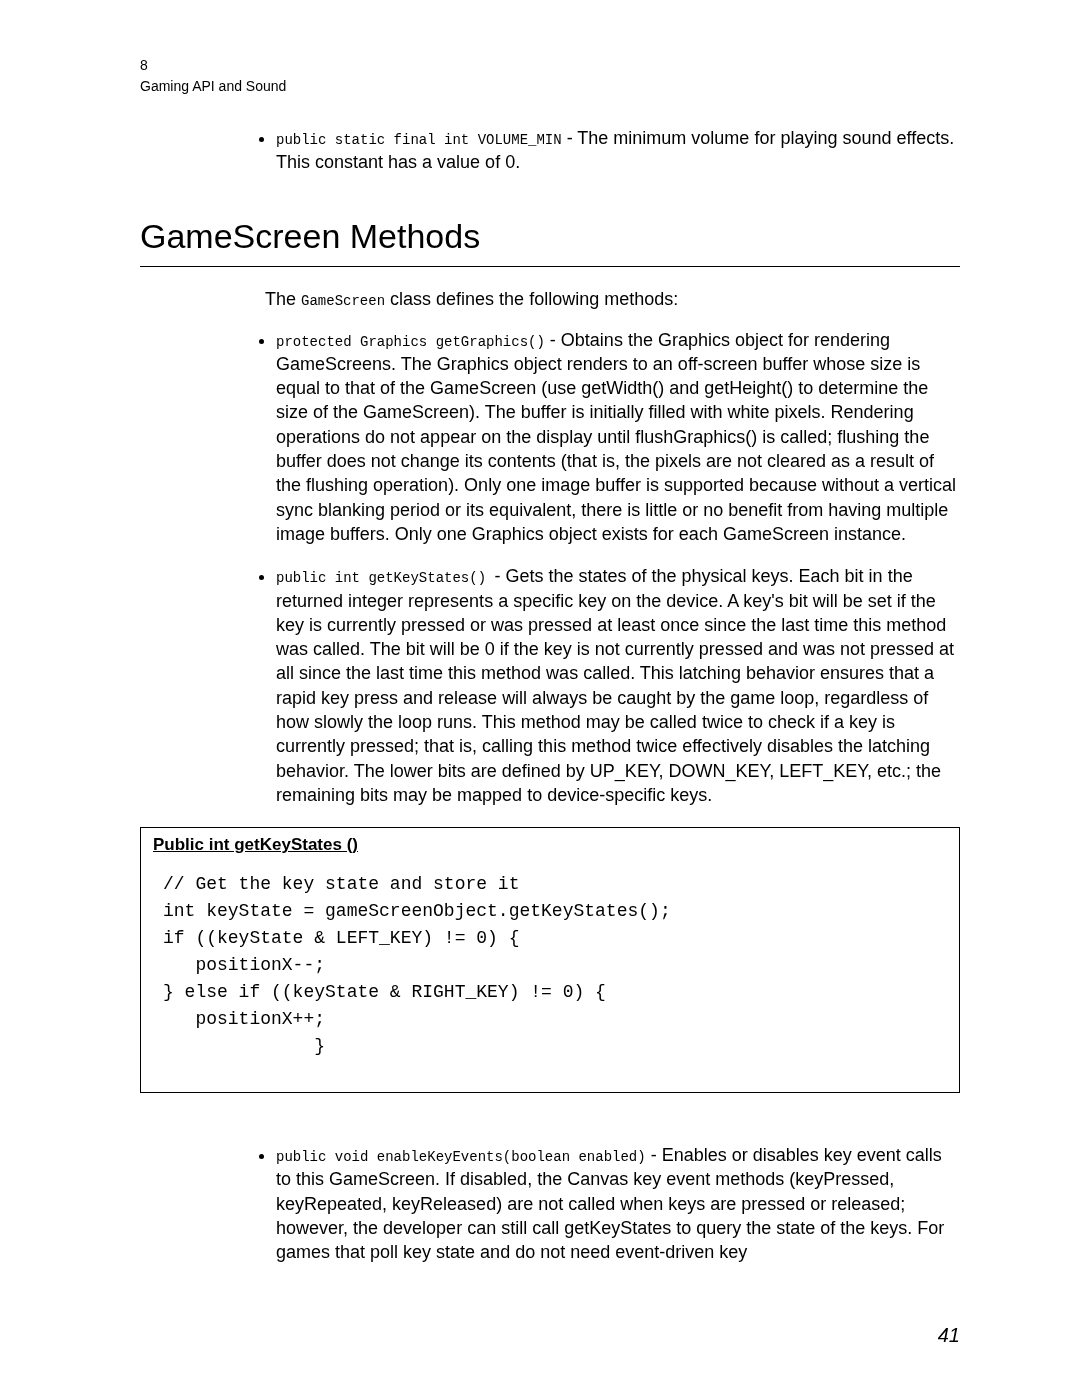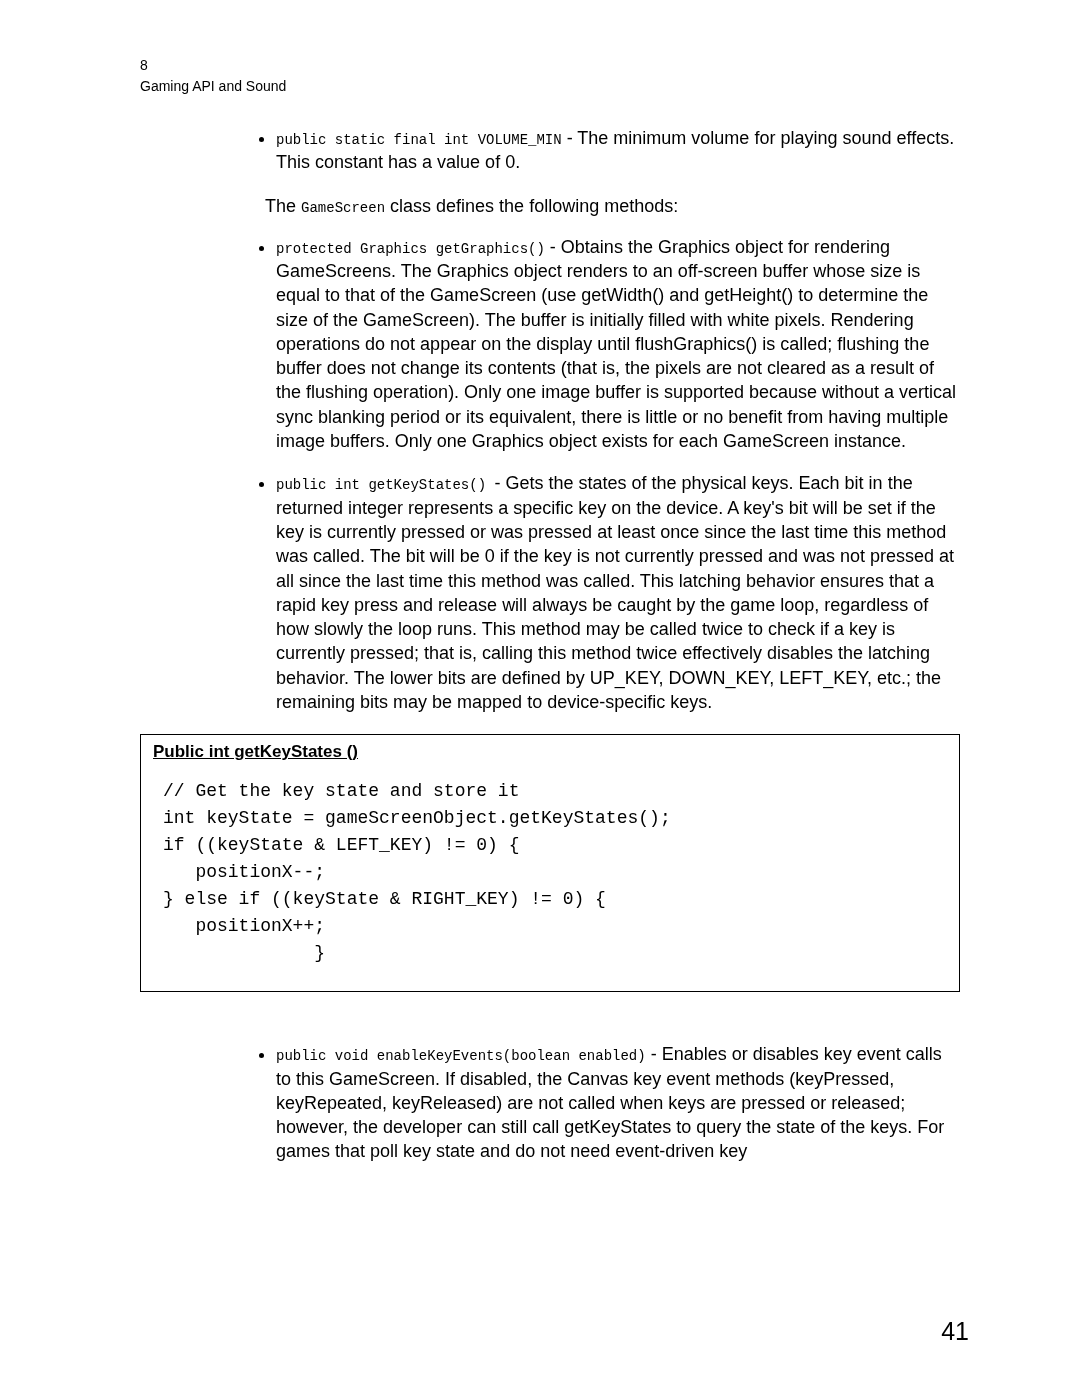--- a/index.html
+++ b/index.html
@@ -49,58 +49,60 @@
     margin: 40px 0 8px 0;
     padding-bottom: 6px;
     border-bottom: 1px solid #000;
   }
   .intro-p {
     margin: 20px 0 16px 15px;
   }
   .code-frame {
     border: 1px solid #000;
     margin: 10px 0 50px 0;
-    padding: 0 0 24px 0;
+    padding: 0 0 32px 0;
   }
   .code-title {
     font-weight: bold;
     text-decoration: underline;
     padding: 6px 12px 4px 12px;
     font-size: 17px;
   }
   pre.code {
     font-family: Liberation Mono, monospace;
     font-size: 18px;
     margin: 10px 0 0 22px;
     white-space: pre;
     line-height: 1.5;
   }
   .footer-pg {
     position: absolute;
     bottom: 48px;
-    right: 111px;
-    font-size: 25px;
+    right: 120px;
+    font-size: 20px;
+    font-style: italic;
   }
 </style>
 </head>
 <body>
 
 <div class="page">
 
   <p class="header-pgnum">8</p>
   <p class="header-title">Gaming API and Sound</p>
 
   <div class="indent-block">
     <ul class="bullets">
       <li>
         <span class="mono">public static final int VOLUME_MIN</span><span> - </span><span>The minimum volume for playing sound effects. This constant has a value of 0.</span>
       </li>
     </ul>
   </div>
 
+  <h1 class="section">GameScreen Methods</h1>
 
   <div class="indent-block">
     <p class="intro-p">
       <span>The </span><span class="mono">GameScreen</span><span> class defines the following methods:</span>
     </p>
 
     <ul class="bullets">
       <li>
         <span class="mono">protected Graphics getGraphics()</span><span> - </span><span>Obtains the Graphics object for rendering GameScreens. The Graphics object renders to an off-screen buffer whose size is equal to that of the GameScreen (use getWidth() and getHeight() to determine the size of the GameScreen). The buffer is initially filled with white pixels. Rendering operations do not appear on the display until flushGraphics() is called; flushing the buffer does not change its contents (that is, the pixels are not cleared as a result of the flushing operation).  Only one image buffer is supported because without a vertical sync blanking period or its equivalent, there is little or no benefit from having multiple image buffers. Only one Graphics object exists for each GameScreen instance.</span>
       </li>

